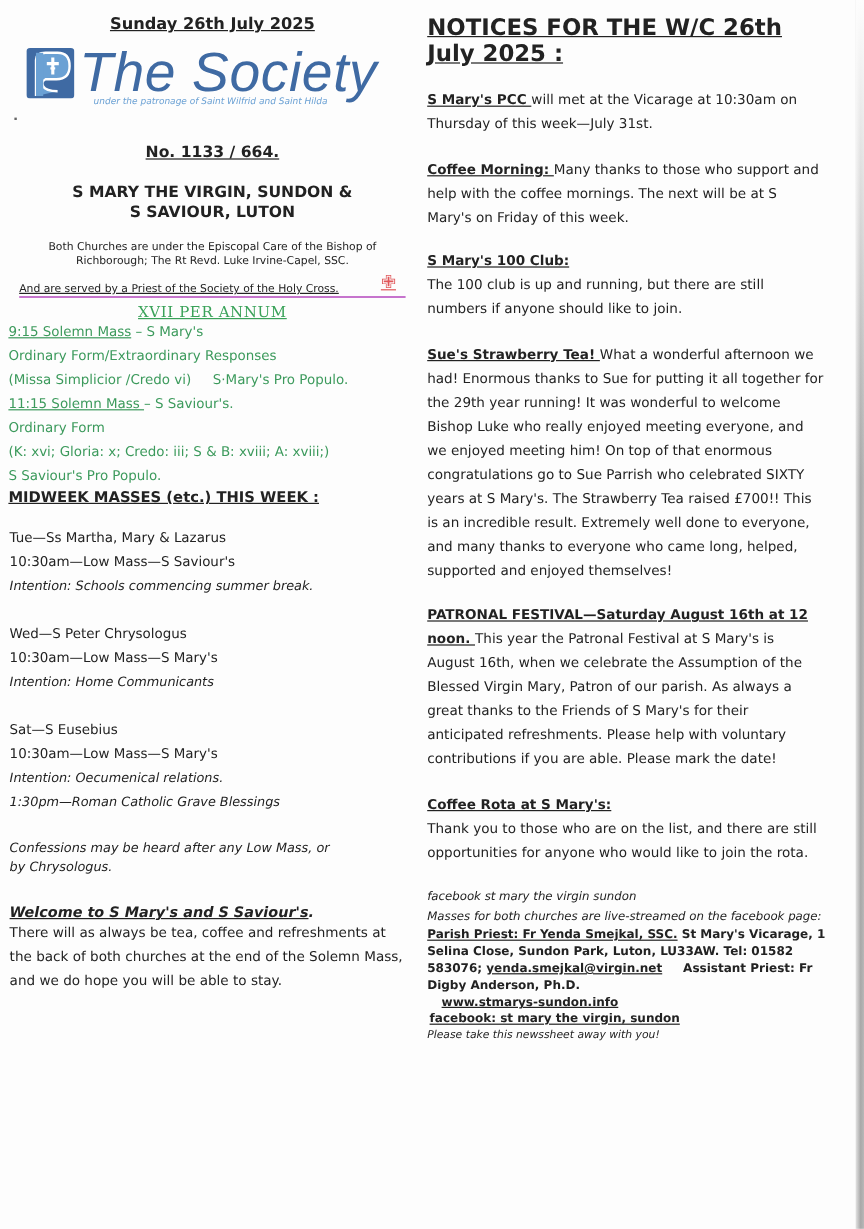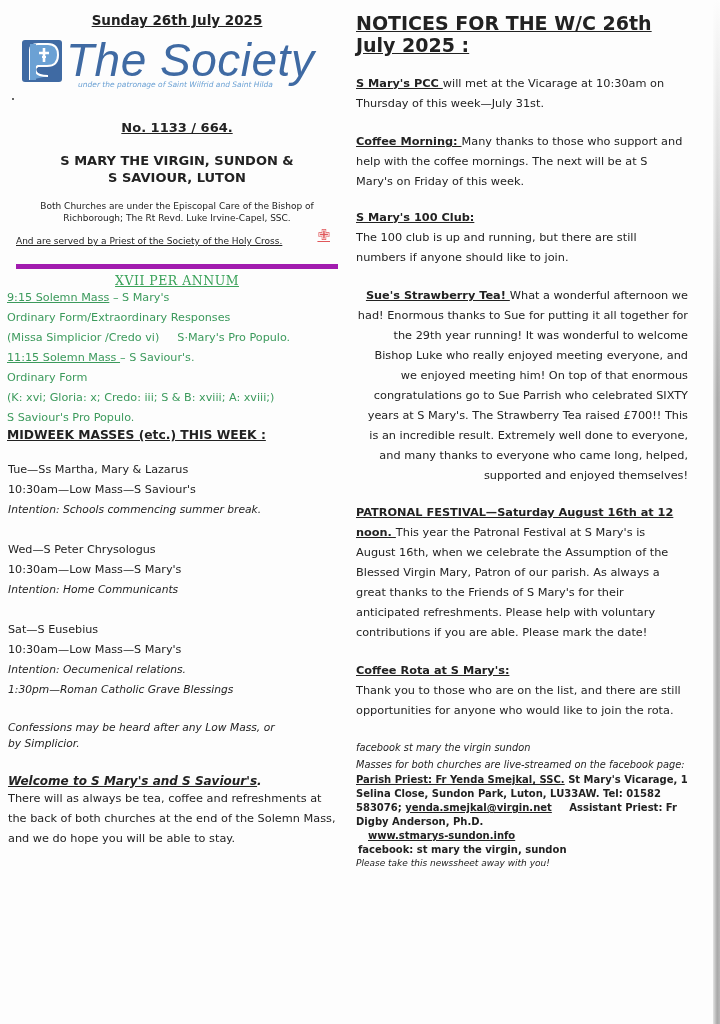--- a/index.html
+++ b/index.html
@@ -44,21 +44,21 @@
   .church-names {
     text-align: center; font-weight: bold; font-size: 13px; line-height: 17px;
     margin-top: 17px; margin-left: 10px;
   }
   .episcopal {
     text-align: center; font-size: 9px; line-height: 12px; 
     margin-top: 14px; margin-left: 10px;
   }
   .served {
     font-size: 9px; margin-top: 12px; margin-left: 12px; position: relative;
-    border-bottom: 5px solid #a21caf; width: 322px; padding-bottom: 18px;
+    border-bottom: 1px solid #a21caf; width: 322px; padding-bottom: 1px;
   }
   .served span { text-decoration: underline; }
   .red-cross {
     position: absolute; right: 8px; top: -8px; color: #e0575a; font-size: 15px; line-height: 15px;
   }
   .season {
     text-align: center; font-family: "DejaVu Serif", serif; font-size: 12.5px;
     color: #3aa259; text-decoration: underline; margin-top: 4px; margin-left: 10px;
     letter-spacing: 0.5px; font-variant: small-caps;
   }
@@ -78,28 +78,28 @@
   .welcome-h { font-weight: bold; font-style: italic; font-size: 12px; margin-top: 22px; margin-left: 4px; }
   .welcome-h span { text-decoration: underline; }
   .welcome-body { font-size: 11.3px; line-height: 20px; margin-left: 4px; margin-top: 1px; }
 
   .notices-h { font-weight: bold; font-size: 19px; text-decoration: underline; margin-top: 2px; margin-left: 4px; }
   .notice { font-size: 11.3px; line-height: 20px; margin-left: 4px; }
   .notice .h { font-weight: bold; text-decoration: underline; }
   .n-pcc { margin-top: 18px; }
   .n-coffee { margin-top: 18px; }
   .n-club { margin-top: 16px; }
-  .n-tea { margin-top: 18px; text-align: right; }
+  .n-tea { margin-top: 18px; }
   .n-patronal { margin-top: 17px; }
   .n-rota { margin-top: 18px; }
   .stream { font-style: italic; font-size: 9.8px; line-height: 17px; margin-top: 18px; margin-left: 4px; }
   .contact { font-size: 10px; line-height: 14px; font-weight: bold; margin-left: 4px; }
   .contact .u { text-decoration: underline; }
   .contact .web { margin-left: 12px; display: block; text-decoration: underline; }
-  .contact .fb { margin-left: 2px; display: block; }
+  .contact .fb { margin-left: 2px; display: block; text-decoration: underline; }
   .takeaway { font-style: italic; font-size: 9px; margin-left: 4px; margin-top: 1px; }
 </style>
 </head>
 <body>
 
 <div class="page">
 
   <div class="col-left">
     <div class="date-heading">Sunday 26th July 2025</div>
 
@@ -161,21 +161,21 @@
     </div>
     <div class="mw-block mw-sat">
       <div>Sat—S Eusebius</div>
       <div>10:30am—Low Mass—S Mary's</div>
       <div class="it">Intention: Oecumenical relations.</div>
       <div class="it">1:30pm—Roman Catholic Grave Blessings</div>
     </div>
 
     <div class="confessions">
       <div>Confessions may be heard after any Low Mass, or</div>
-      <div>by Simplicior.</div>
+      <div>by Chrysologus.</div>
     </div>
 
     <div class="welcome-h"><span>Welcome to S Mary's and S Saviour's</span><em>.</em></div>
     <div class="welcome-body">There will as always be tea, coffee and refreshments at the back of both churches at the end of the Solemn Mass, and we do hope you will be able to stay.</div>
   </div>
 
   <div class="col-right">
     <div class="notices-h">NOTICES FOR THE W/C 26th July 2025 :</div>
 
     <div class="notice n-pcc"><span class="h">S Mary's PCC </span><span>will met at the Vicarage at 10:30am on Thursday of this week—July 31st.</span></div>

